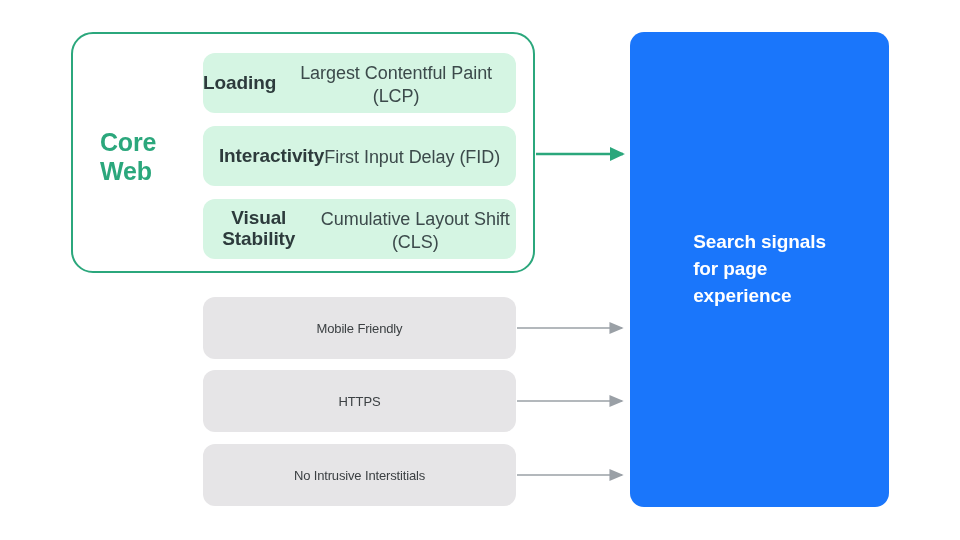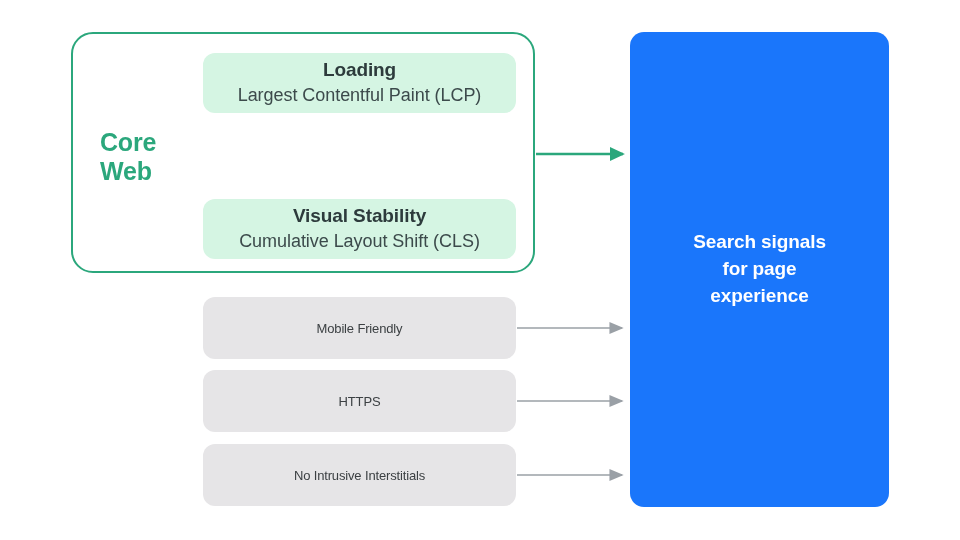--- a/index.html
+++ b/index.html
@@ -49,21 +49,21 @@
   
   .vital-card {
     position: absolute;
     left: 203px;
     width: 313px;
     height: 60px;
     background: #D5F5E3;
     border-radius: 12px;
     box-sizing: border-box;
     display: flex;
-    flex-direction: column;
+    flex-direction: row;
     align-items: center;
     justify-content: center;
     text-align: center;
   }
   .vital-card.v0 { top: 53px; }
   .vital-card.v1 { top: 126px; }
   .vital-card.v2 { top: 199px; }
 
   .vital-title {
     font-size: 19px;
@@ -116,21 +116,20 @@
     border-radius: 14px;
     display: flex;
     align-items: center;
     justify-content: center;
   }
   .blue-panel-text {
     color: #ffffff;
     font-size: 19px;
     font-weight: bold;
     line-height: 1.42;
-    text-align: center;
     letter-spacing: -0.1px;
     white-space: pre-line;
   }
 
   
   .connectors {
     position: absolute;
     left: 0;
     top: 0;
     width: 960px;
@@ -148,20 +147,24 @@
   <div class="cwv-label">
     <span>Core</span>
     <span>Web</span>
   </div>
 
   <div class="vital-card v0">
     <div class="vital-title">Loading</div>
     <div class="vital-sub">Largest Contentful Paint (LCP)</div>
   </div>
 
+  <div class="vital-card v1">
+    <div class="vital-title">Interactivity</div>
+    <div class="vital-sub">First Input Delay (FID)</div>
+  </div>
 
   <div class="vital-card v2">
     <div class="vital-title">Visual Stability</div>
     <div class="vital-sub">Cumulative Layout Shift (CLS)</div>
   </div>
 
   <div class="gray-card g0">
     <div class="gray-label">Mobile Friendly</div>
   </div>
   <div class="gray-card g1">

